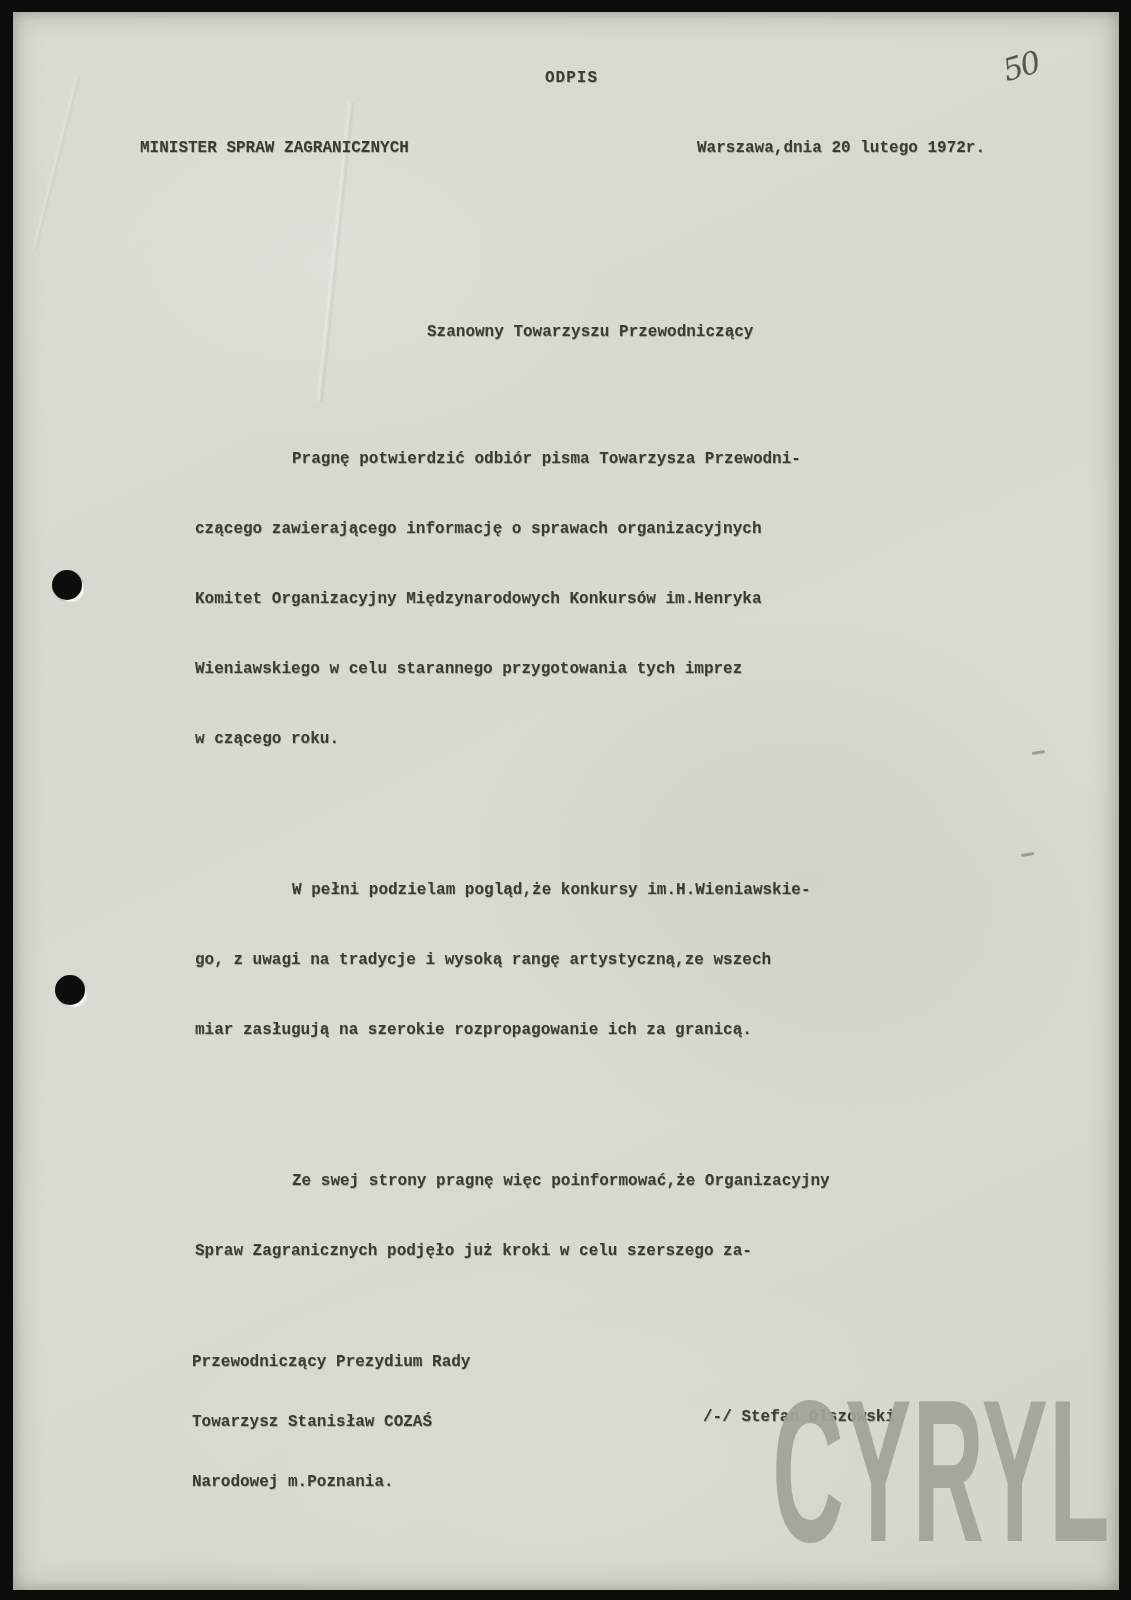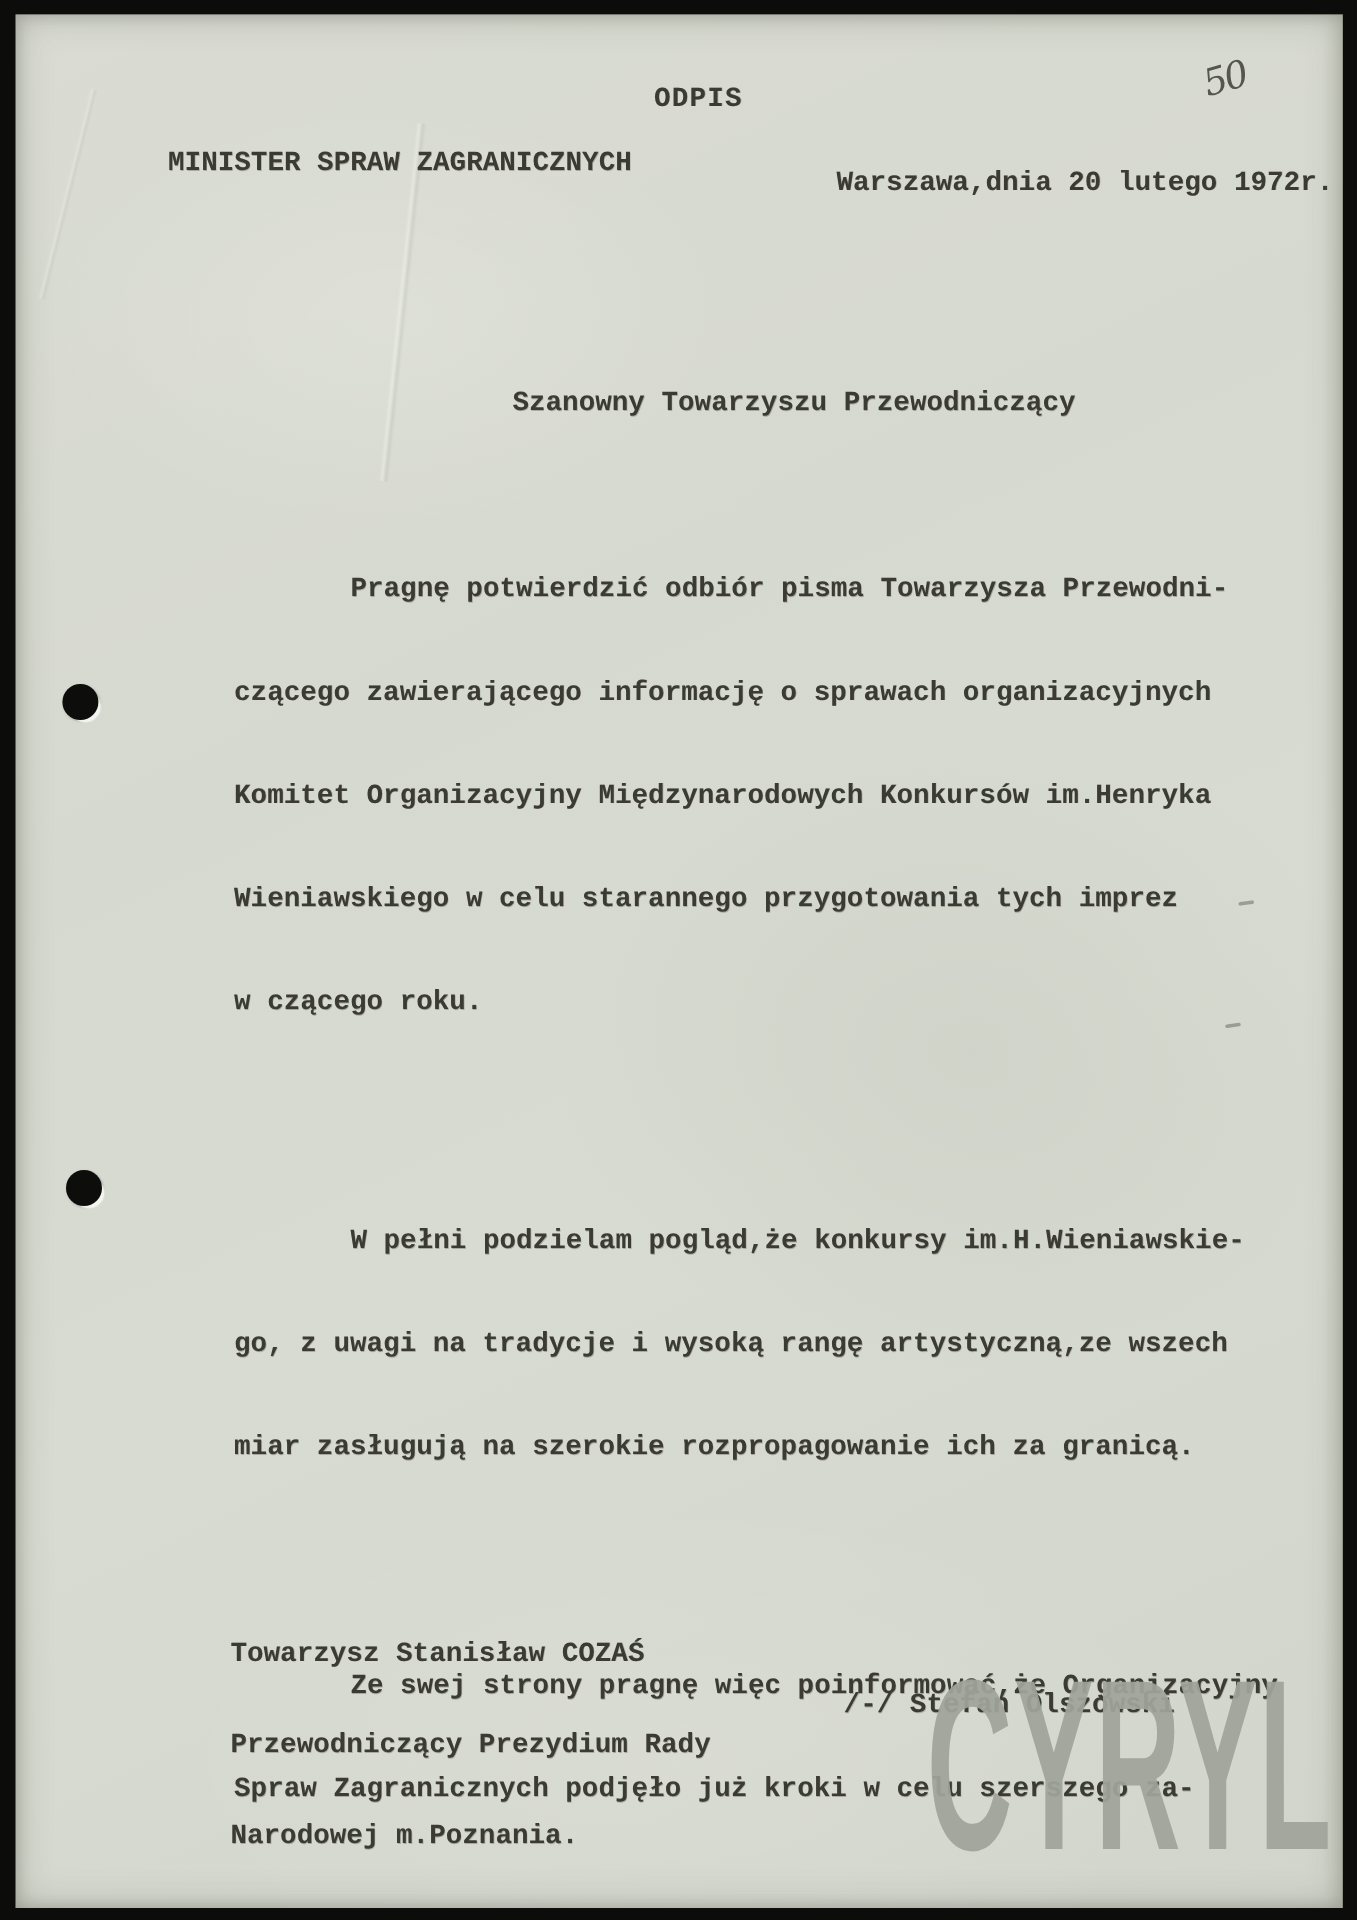--- a/index.html
+++ b/index.html
@@ -21,25 +21,25 @@
       radial-gradient(ellipse 500px 380px at 72% 55%, rgba(118,124,106,0.08), transparent 70%),
       radial-gradient(ellipse 600px 300px at 50% 92%, rgba(255,255,255,0.10), transparent 75%);
   }
   .crease{position:absolute;pointer-events:none;background:linear-gradient(to right,transparent,rgba(255,255,255,0.28),rgba(120,124,108,0.12),transparent);}
   .crease.c1{left:318px;top:90px;width:9px;height:300px;transform:rotate(6deg);}
   .crease.c2{left:40px;top:60px;width:7px;height:180px;transform:rotate(14deg);opacity:.7;}
 
   .typed{
     position:absolute;white-space:pre;
     font-family:"Liberation Mono","DejaVu Sans Mono",monospace;
-    font-weight:bold;font-size:23px;color:#3b3a33;
+    font-weight:bold;font-size:16px;color:#3b3a33;
     text-shadow:0.5px 0.5px 0 rgba(59,58,51,0.30);
   }
   .copy-label{left:532px;top:57px;letter-spacing:1px;}
-  .sender{left:127px;top:111px;text-align:right;}
+  .sender{left:127px;top:127px;text-align:right;}
   .date{left:684px;top:127px;}
   .salutation{left:414px;top:287px;margin-top:24px;}
 
   .body-block{left:182px;top:358px;width:860px;}
   .para{margin:0 0 9px 0;}
   .tline{height:34px;line-height:34px;white-space:pre;}
   .para .tline:first-child{padding-left:97px;}
 
   .addressee{left:179px;top:1302px;}
   .addressee .aline{height:24px;line-height:24px;white-space:pre;}
@@ -110,22 +110,22 @@
       
       
       
       
     </div>
     
     
   </div>
 
   <div class="typed addressee">
+    <div class="aline">Przewodniczący Prezydium Rady</div>
     <div class="aline">Towarzysz Stanisław COZAŚ</div>
-    <div class="aline">Przewodniczący Prezydium Rady</div>
     <div class="aline">Narodowej m.Poznania.</div>
   </div>
 
   <div class="typed signature">/-/ Stefan Olszowski</div>
 
   <div class="hole h1"></div>
   <div class="hole h2"></div>
 
   <div class="pencil-dash m1"></div>
   <div class="pencil-dash m2"></div>

